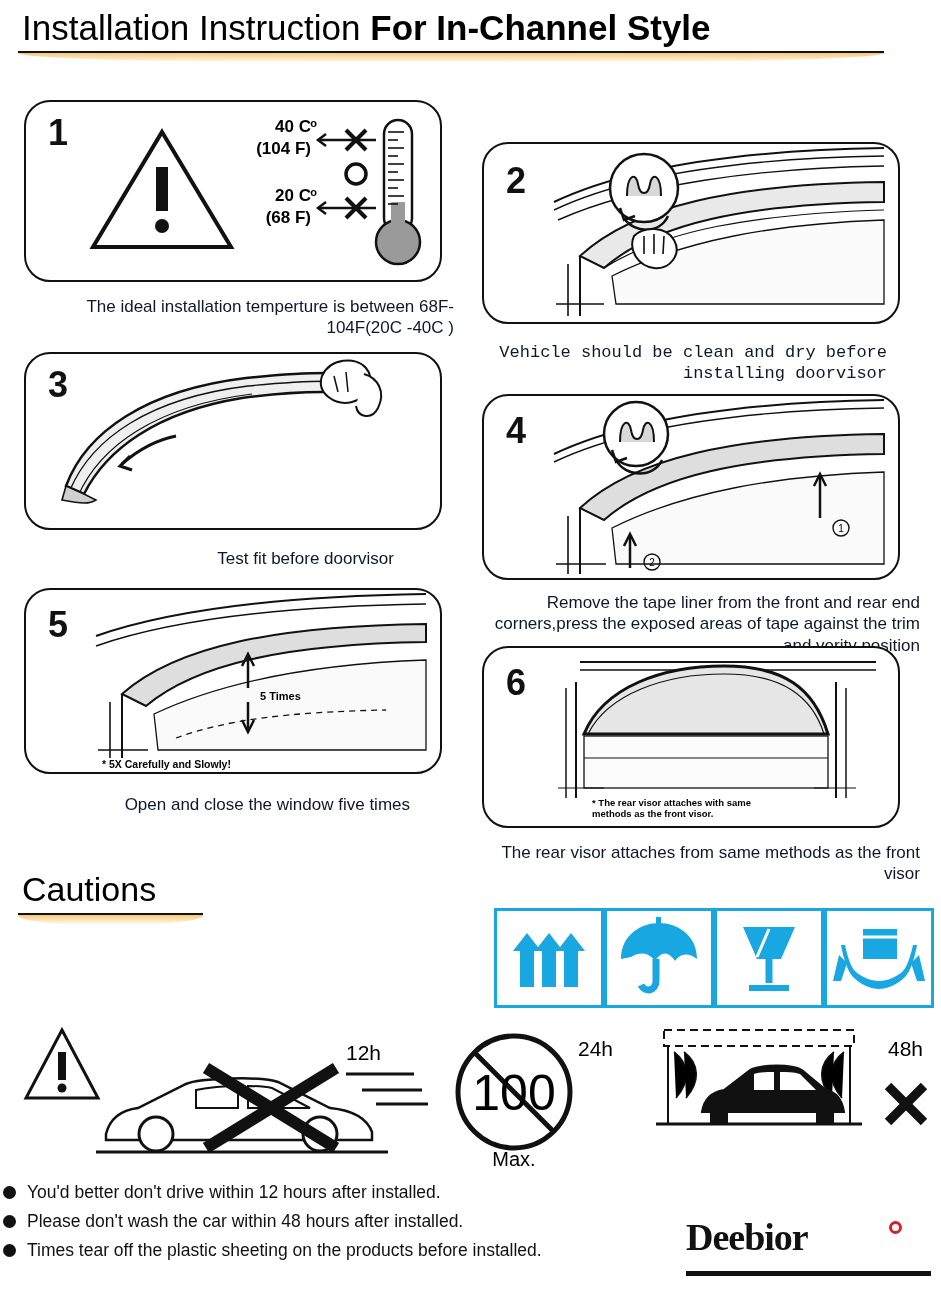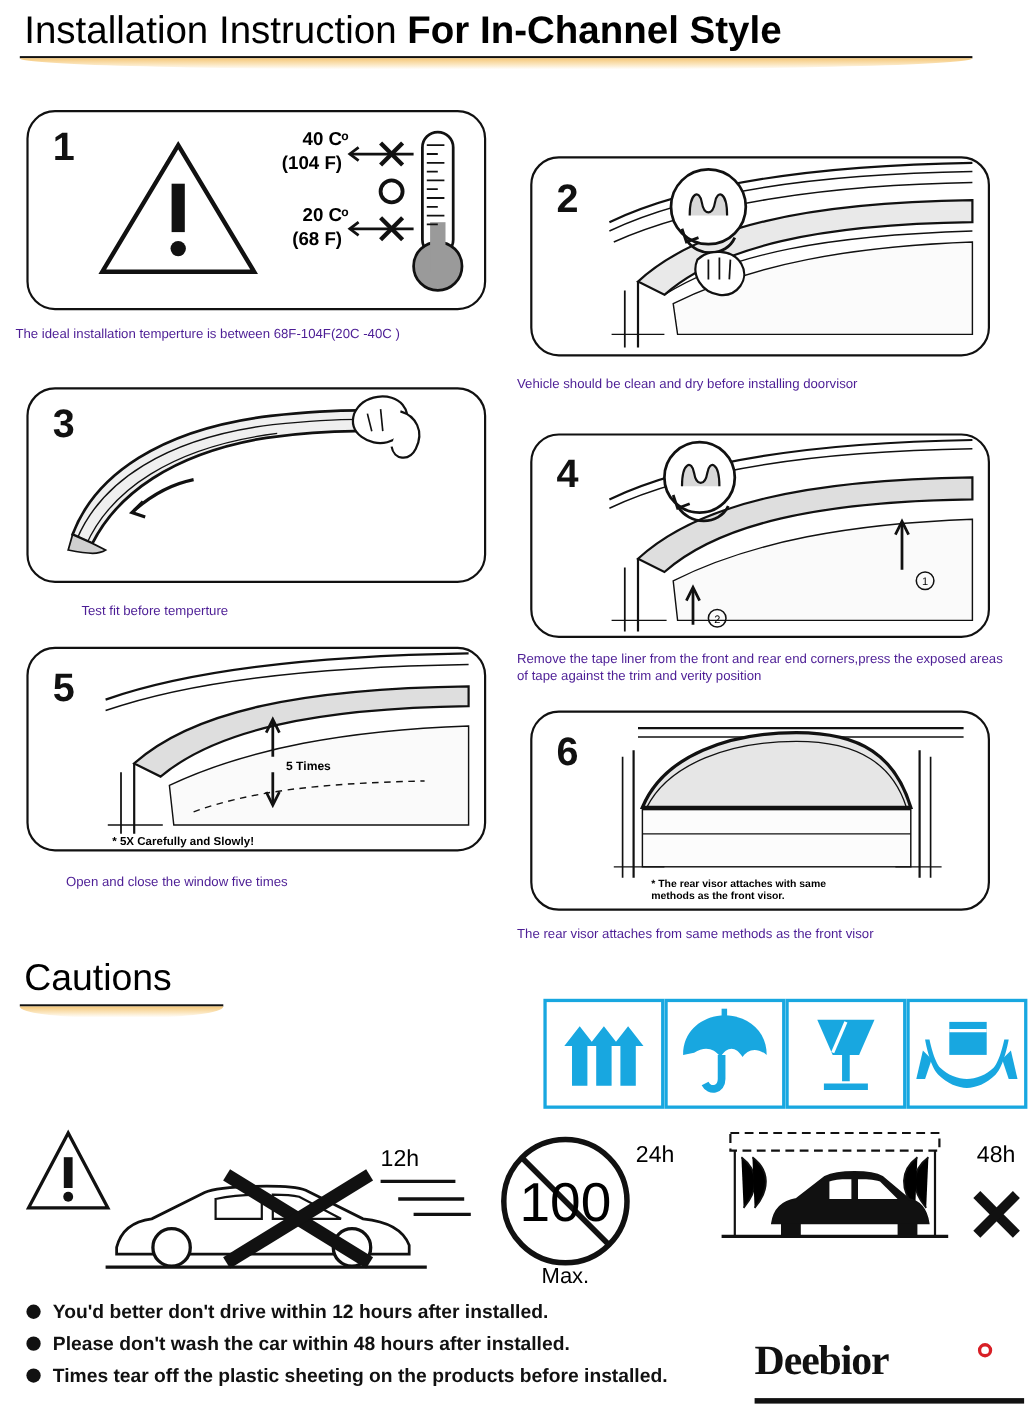--- a/index.html
+++ b/index.html
@@ -36,28 +36,28 @@
 
   
   .step-box{
     position:absolute;border:2px solid #111;border-radius:26px;background:#fff;
     box-sizing:border-box;
   }
   .step-num{
     position:absolute;font-size:36px;font-weight:700;color:#111;
   }
   .caption{
-    position:absolute;font-size:12px;color:#4c1d95;text-align:left;line-height:1.25;
+    position:absolute;font-size:17px;color:#0f172a;text-align:right;line-height:1.25;
   }
 
   
   .cbox{position:absolute;border:3px solid #18a7e0;box-sizing:border-box;background:#fff;}
 
   
-  .bullets{position:absolute;left:24px;top:1178px;width:700px;font-weight:bold;}
+  .bullets{position:absolute;left:3px;top:1178px;width:700px;}
   .bullet-row{display:flex;align-items:center;height:29px;}
   .bullet-dot{
     width:13px;height:13px;border-radius:50%;background:#111;margin-right:11px;flex:0 0 auto;
   }
   .bullet-text{font-size:17.5px;color:#111;white-space:nowrap;}
 
   
   .brand{
     position:absolute;left:686px;top:1215px;width:245px;height:62px;
     background:#fff;
@@ -161,21 +161,21 @@
       <polyline points="136,64 140,76 151,72" fill="none" stroke="#111" stroke-width="2.5"></polyline>
 
       <path d="M150,92 C160,82 182,82 190,96 C198,110 186,126 170,124 C154,122 144,106 150,92 Z" fill="#fff" stroke="#111" stroke-width="2"></path>
       <g stroke="#111" stroke-width="1.6" fill="none">
         <line x1="160" y1="92" x2="160" y2="110"></line>
         <line x1="170" y1="90" x2="170" y2="110"></line>
         <line x1="180" y1="92" x2="179" y2="110"></line>
       </g>
     </svg>
   </div>
-  <div class="caption" style="left:470px;top:342px;width:445px;">Vehicle should be clean and dry before installing doorvisor</div>
+  <div class="caption" style="left:442px;top:342px;width:445px;font-family:Liberation Mono, monospace;">Vehicle should be clean and dry before installing doorvisor</div>
 
   <div class="step-box" style="left:24px;top:352px;width:418px;height:178px;">
     <div class="step-num" style="left:22px;top:10px;">3</div>
     <svg width="414" height="174" viewBox="0 0 414 174">
 
       <path d="M40,132 C60,78 120,36 220,24 C280,18 320,18 340,22 L336,40 C300,36 260,38 216,44 C130,58 80,96 58,140 Z" fill="#efefef" stroke="#111" stroke-width="2.5"></path>
       <path d="M44,136 C66,84 124,44 222,32 C282,26 318,26 338,30" fill="none" stroke="#111" stroke-width="1.3"></path>
       <path d="M52,142 C74,92 130,52 226,40" fill="none" stroke="#111" stroke-width="1.2"></path>
 
       <path d="M40,132 L36,146 C56,150 64,150 70,146 L58,140 Z" fill="#cfcfcf" stroke="#111" stroke-width="1.6"></path>
@@ -186,21 +186,21 @@
       </g>
 
       <path d="M296,22 C304,4 330,2 340,14 C350,26 342,44 326,48 C310,52 290,40 296,22 Z" fill="#fff" stroke="#111" stroke-width="2"></path>
       <path d="M338,20 C352,24 360,38 352,54 C346,66 332,64 330,52" fill="#fff" stroke="#111" stroke-width="2"></path>
       <g stroke="#111" stroke-width="1.5" fill="none">
         <line x1="308" y1="22" x2="312" y2="38"></line>
         <line x1="320" y1="18" x2="322" y2="38"></line>
       </g>
     </svg>
   </div>
-  <div class="caption" style="left:74px;top:548px;width:320px;">Test fit before temperture</div>
+  <div class="caption" style="left:74px;top:548px;width:320px;">Test fit before doorvisor</div>
 
   <div class="step-box" style="left:482px;top:394px;width:418px;height:186px;">
     <div class="step-num" style="left:22px;top:14px;">4</div>
     <svg width="414" height="182" viewBox="0 0 414 182">
       <path d="M70,58 C150,20 270,6 400,4" fill="none" stroke="#111" stroke-width="2"></path>
       <path d="M70,66 C150,28 270,14 400,12" fill="none" stroke="#111" stroke-width="1.4"></path>
       <path d="M96,112 C150,62 250,40 400,38 L400,58 C260,60 170,80 120,124 Z" fill="#dedede" stroke="#111" stroke-width="2"></path>
       <path d="M128,132 C200,96 290,80 400,76 L400,168 L132,168 Z" fill="#fafafa" stroke="#111" stroke-width="1.3"></path>
       <line x1="96" y1="112" x2="96" y2="178" stroke="#111" stroke-width="2"></line>
       <line x1="84" y1="120" x2="84" y2="178" stroke="#111" stroke-width="1.6"></line>

